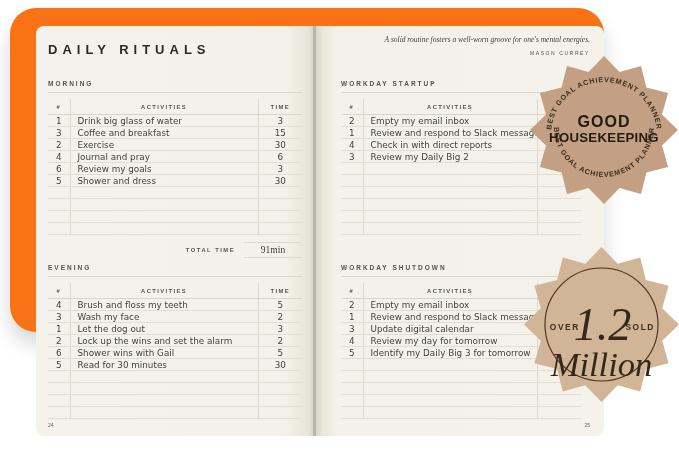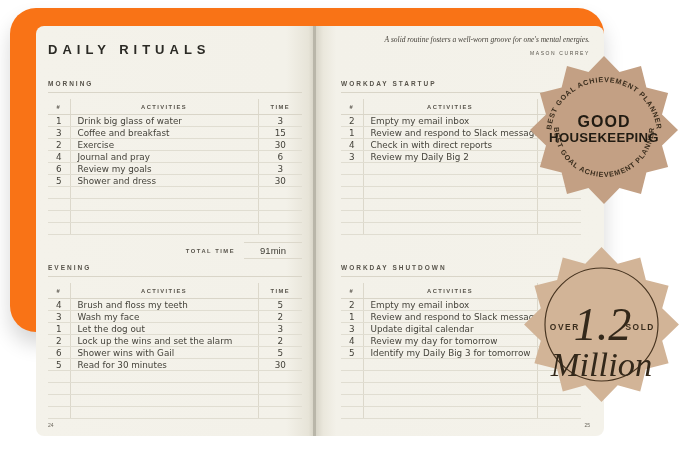--- a/index.html
+++ b/index.html
@@ -55,21 +55,21 @@
     white-space:nowrap;overflow:hidden;vertical-align:middle;padding:0;
   }
   table.rituals td.num,table.rituals th.num{border-right:1px solid #dcd8cb;text-align:center;}
   table.rituals td.time,table.rituals th.time{border-left:1px solid #dcd8cb;text-align:center;}
   table.rituals td.act{padding-left:7px;}
   .total-row{
     display:flex;justify-content:flex-end;align-items:center;margin-top:7px;
   }
   .total-label{font-size:5.8px;letter-spacing:1.5px;color:#57534a;font-weight:600;margin-right:9px;}
   .total-value{
-    width:58px;text-align:center;font-family:Liberation Sans, sans-serif;
+    width:58px;text-align:center;font-family:Liberation Serif, serif;
     font-size:9.5px;color:#3e3c34;
     border-top:1px solid #dcd8cb;border-bottom:1px solid #dcd8cb;padding:2px 0;
   }
   .page-num{position:absolute;bottom:8px;font-size:5px;color:#6a665c;}
   .page-left .page-num{left:12px;}
   .page-right .page-num{right:14px;}
   .badge{position:absolute;z-index:5;}
   .badge-gh{left:529px;top:55px;width:150px;height:150px;}
   .badge-million{left:523px;top:246px;width:157px;height:157px;}
   .arc-text{font-family:"Liberation Sans",sans-serif;font-size:7.2px;letter-spacing:0.8px;font-weight:600;fill:#3a2d1d;}

